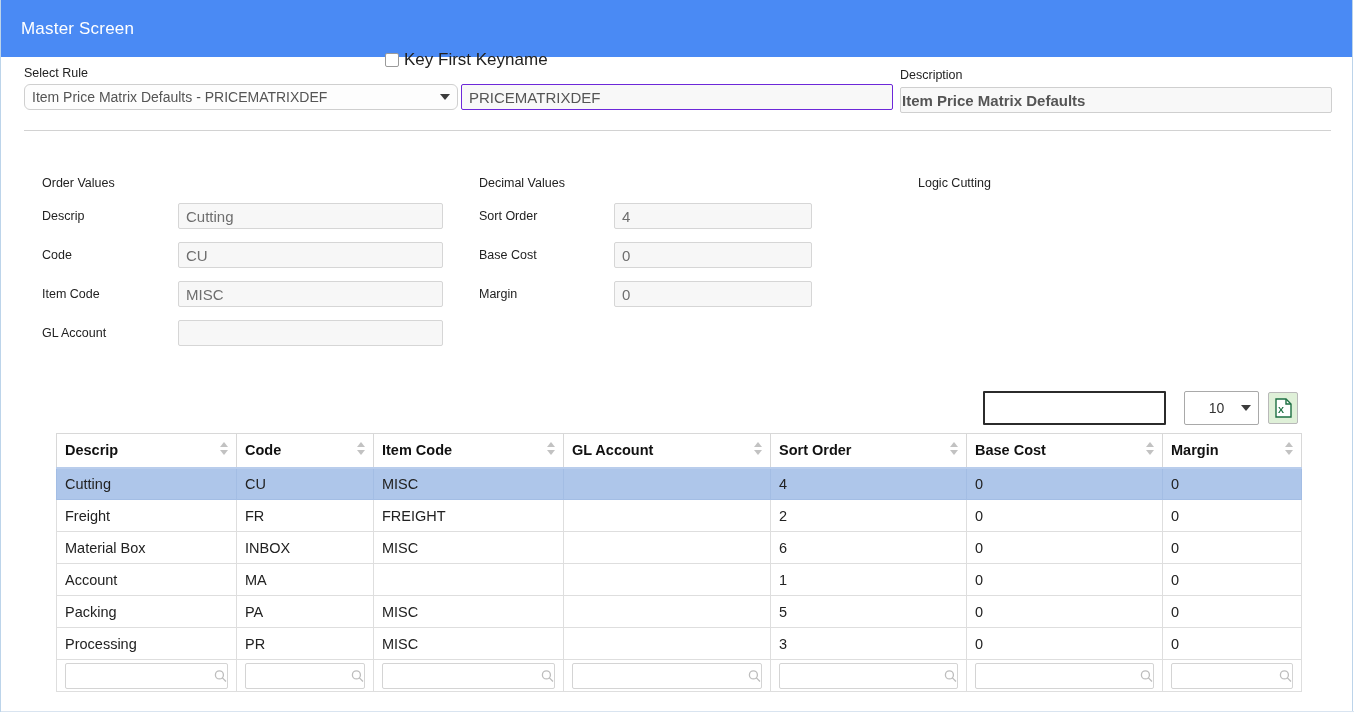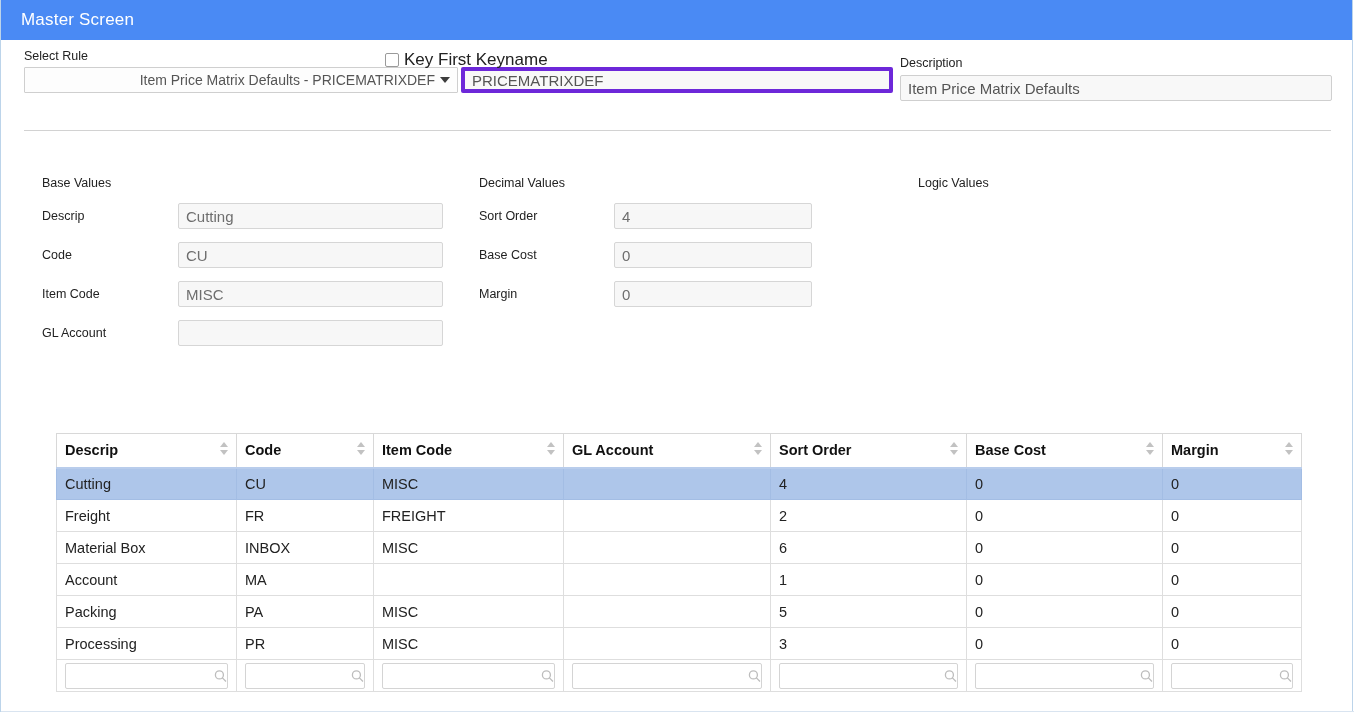--- a/index.html
+++ b/index.html
@@ -15,21 +15,21 @@
     width: 1353px;
     height: 712px;
     margin: 0;
     background: #ffffff;
     border-left: 1px solid #bcd4ea;
     border-right: 1px solid #bcd4ea;
   }
 
   
   .titlebar {
-    height: 40px;
+    height: 57px;
     background: #4a8af4;
     color: #ffffff;
     display: flex;
     align-items: center;
     padding-left: 20px;
     font-size: 17px;
     letter-spacing: .2px;
   }
 
   
@@ -45,78 +45,78 @@
     margin-bottom: 4px;
     line-height: 14px;
   }
   .select-rule {
     width: 434px;
     height: 26px;
     font-size: 14px;
     color: #555;
     padding: 0 22px 0 7px;
     border: 1px solid #cfcfcf;
-    border-radius: 1px;
+    border-radius: 6px;
     background: #fdfdfd;
     appearance: none;
     -webkit-appearance: none;
     font-family: "Liberation Sans", sans-serif;
-    text-align: right;
   }
   .selwrap { position: relative; display: inline-block; }
   .selwrap .caret {
     position: absolute; right: 8px; top: 50%;
     transform: translateY(-50%);
     pointer-events: none;
     width: 0; height: 0;
     border-left: 5px solid transparent;
     border-right: 5px solid transparent;
     border-top: 6px solid #3c3c3c;
   }
   .keyname-input {
     width: 432px;
     height: 26px;
     margin-left: 3px;
     font-size: 15px;
     color: #555;
     padding: 0 7px;
-    border: 4px solid #6d28d9;
+    border: 1px solid #6d28d9;
     background: #f8f8f8;
     border-radius: 2px;
     font-family: "Liberation Sans", sans-serif;
   }
   .desc-input {
     width: 432px;
     height: 26px;
     font-size: 15px;
     color: #555;
-    padding: 0 7px;
+    padding: 0 1px;
     border: 1px solid #cfcfcf;
     background: #f8f8f8;
     border-radius: 2px;
     font-family: "Liberation Sans", sans-serif;
+    font-weight: bold;
   }
   .checkrow {
     position: absolute;
     left: 384px;
     top: 50px;
     display: flex;
     align-items: center;
     font-size: 17px;
     color: #222;
   }
   .cbox {
     width: 14px; height: 14px;
     border: 1px solid #9a9a9a;
     background: #fff;
     border-radius: 2px;
     margin-right: 5px;
     display: inline-block;
   }
-  .desc-group { position: absolute; left: 899px; top: 56px; }
+  .desc-group { position: absolute; left: 899px; top: 68px; }
   .desc-group .flabel { margin-bottom: 5px; }
 
   .divider {
     position: absolute;
     left: 23px;
     top: 130px;
     width: 1307px;
     height: 1px;
     background: #d2d2d2;
   }
@@ -326,21 +326,21 @@
   <div class="desc-group fgroup">
     <span class="flabel">Description</span>
     <input class="desc-input" type="text" value="Item Price Matrix Defaults" style="">
   </div>
 
   <div class="divider"></div>
 
   <div class="panels">
 
     <div class="panel panel-text">
-      <div class="panel-title">Base Values</div>
+      <div class="panel-title">Order Values</div>
 
       <div class="frow">
         <span class="lbl">Descrip</span>
         <input type="text" value="Cutting" style="">
       </div>
       <div class="frow">
         <span class="lbl">Code</span>
         <input type="text" value="CU" style="">
       </div>
       <div class="frow">
@@ -364,25 +364,41 @@
         <span class="lbl">Base Cost</span>
         <input type="text" value="0" style="">
       </div>
       <div class="frow">
         <span class="lbl">Margin</span>
         <input type="text" value="0" style="">
       </div>
     </div>
 
     <div class="panel panel-logic">
-      <div class="panel-title">Logic Values</div>
+      <div class="panel-title">Logic Cutting</div>
     </div>
 
   </div>
 
+  <div class="tbl-toolbar">
+    <input class="tbl-search" type="text" value="" style="">
+    <span class="selwrap">
+      <select class="page-size">
+        <option>10</option>
+      </select>
+      <span class="caret"></span>
+    </span>
+    <div class="excel-btn">
+      <svg width="17" height="20" viewBox="0 0 17 20">
+        <path d="M1 1 H11 L16 6 V19 H1 Z" fill="#ffffff" stroke="#1d6f42" stroke-width="1.4"></path>
+        <path d="M11 1 V6 H16" fill="none" stroke="#1d6f42" stroke-width="1.4"></path>
+        <text x="6" y="15" font-family="Liberation Sans, sans-serif" font-size="9" font-weight="bold" fill="#1d6f42" text-anchor="middle">X</text>
+      </svg>
+    </div>
+  </div>
 
   <div class="grid-wrap">
     <table class="grid">
       <colgroup>
         <col style="width:180px">
           <col style="width:137px">
           <col style="width:190px">
         <col style="width:207px">
           <col style="width:196px">
           <col style="width:196px">

